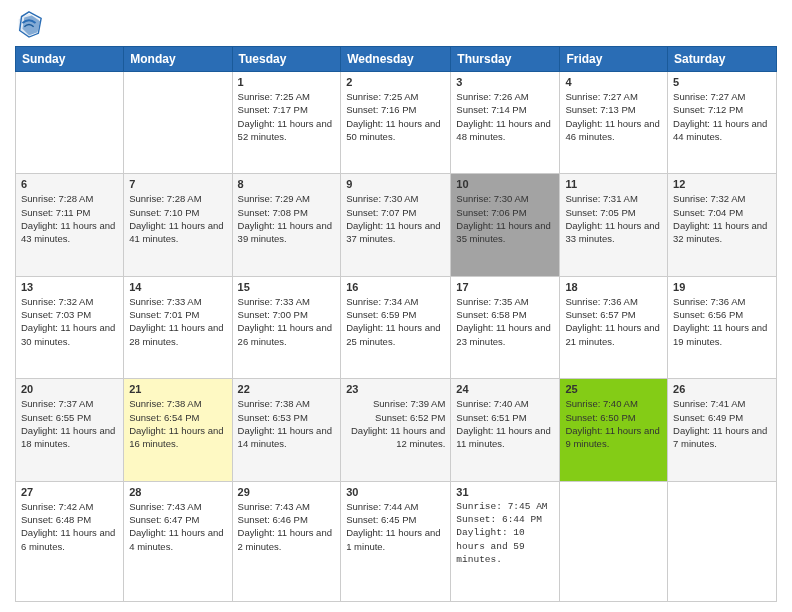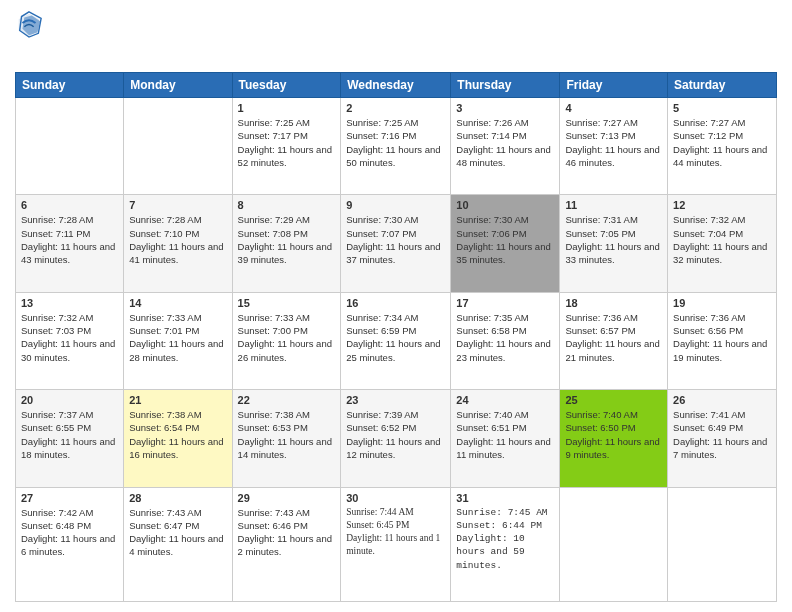--- a/index.html
+++ b/index.html
@@ -9,21 +9,20 @@
       width: 792px;
       height: 612px;
       overflow: hidden;
     }
     .page {
       width: 792px;
       height: 612px;
       padding: 10px 15px 10px 15px;
       display: flex;
       flex-direction: column;
-      gap: 26px;
     }
     .header {
       display: flex;
       justify-content: space-between;
       align-items: flex-start;
       margin-bottom: 8px;
     }
     .logo {
       display: flex;
       align-items: center;
@@ -275,21 +274,21 @@
 Daylight: 11 hours and 16 minutes.</div>
           </td>
           <td style="background-color: rgb(245, 245, 245);">
             <span class="day-number">22</span>
             <div class="day-info" style="white-space: pre-line;">Sunrise: 7:38 AM
 Sunset: 6:53 PM
 Daylight: 11 hours and 14 minutes.</div>
           </td>
           <td style="background-color: rgb(245, 245, 245);">
             <span class="day-number">23</span>
-            <div class="day-info" style="white-space: pre-line;">Sunrise: 7:39 AM
+            <div class="day-info" style="white-space: pre-line; text-align: right;">Sunrise: 7:39 AM
 Sunset: 6:52 PM
 Daylight: 11 hours and 12 minutes.</div>
           </td>
           <td style="background-color: rgb(245, 245, 245);">
             <span class="day-number">24</span>
             <div class="day-info" style="white-space: pre-line;">Sunrise: 7:40 AM
 Sunset: 6:51 PM
 Daylight: 11 hours and 11 minutes.</div>
           </td>
           <td style="background-color: #84cc16;">
@@ -319,21 +318,21 @@
 Daylight: 11 hours and 4 minutes.</div>
           </td>
           <td>
             <span class="day-number">29</span>
             <div class="day-info" style="white-space: pre-line;">Sunrise: 7:43 AM
 Sunset: 6:46 PM
 Daylight: 11 hours and 2 minutes.</div>
           </td>
           <td>
             <span class="day-number">30</span>
-            <div class="day-info" style="white-space: pre-line; font-family: Liberation Serif, serif;">Sunrise: 7:44 AM
+            <div class="day-info" style="white-space: pre-line;">Sunrise: 7:44 AM
 Sunset: 6:45 PM
 Daylight: 11 hours and 1 minute.</div>
           </td>
           <td>
             <span class="day-number">31</span>
             <div class="day-info" style="white-space: pre-line; font-family: Liberation Mono, monospace;">Sunrise: 7:45 AM
 Sunset: 6:44 PM
 Daylight: 10 hours and 59 minutes.</div>
           </td>
           <td class="empty-cell"></td>

